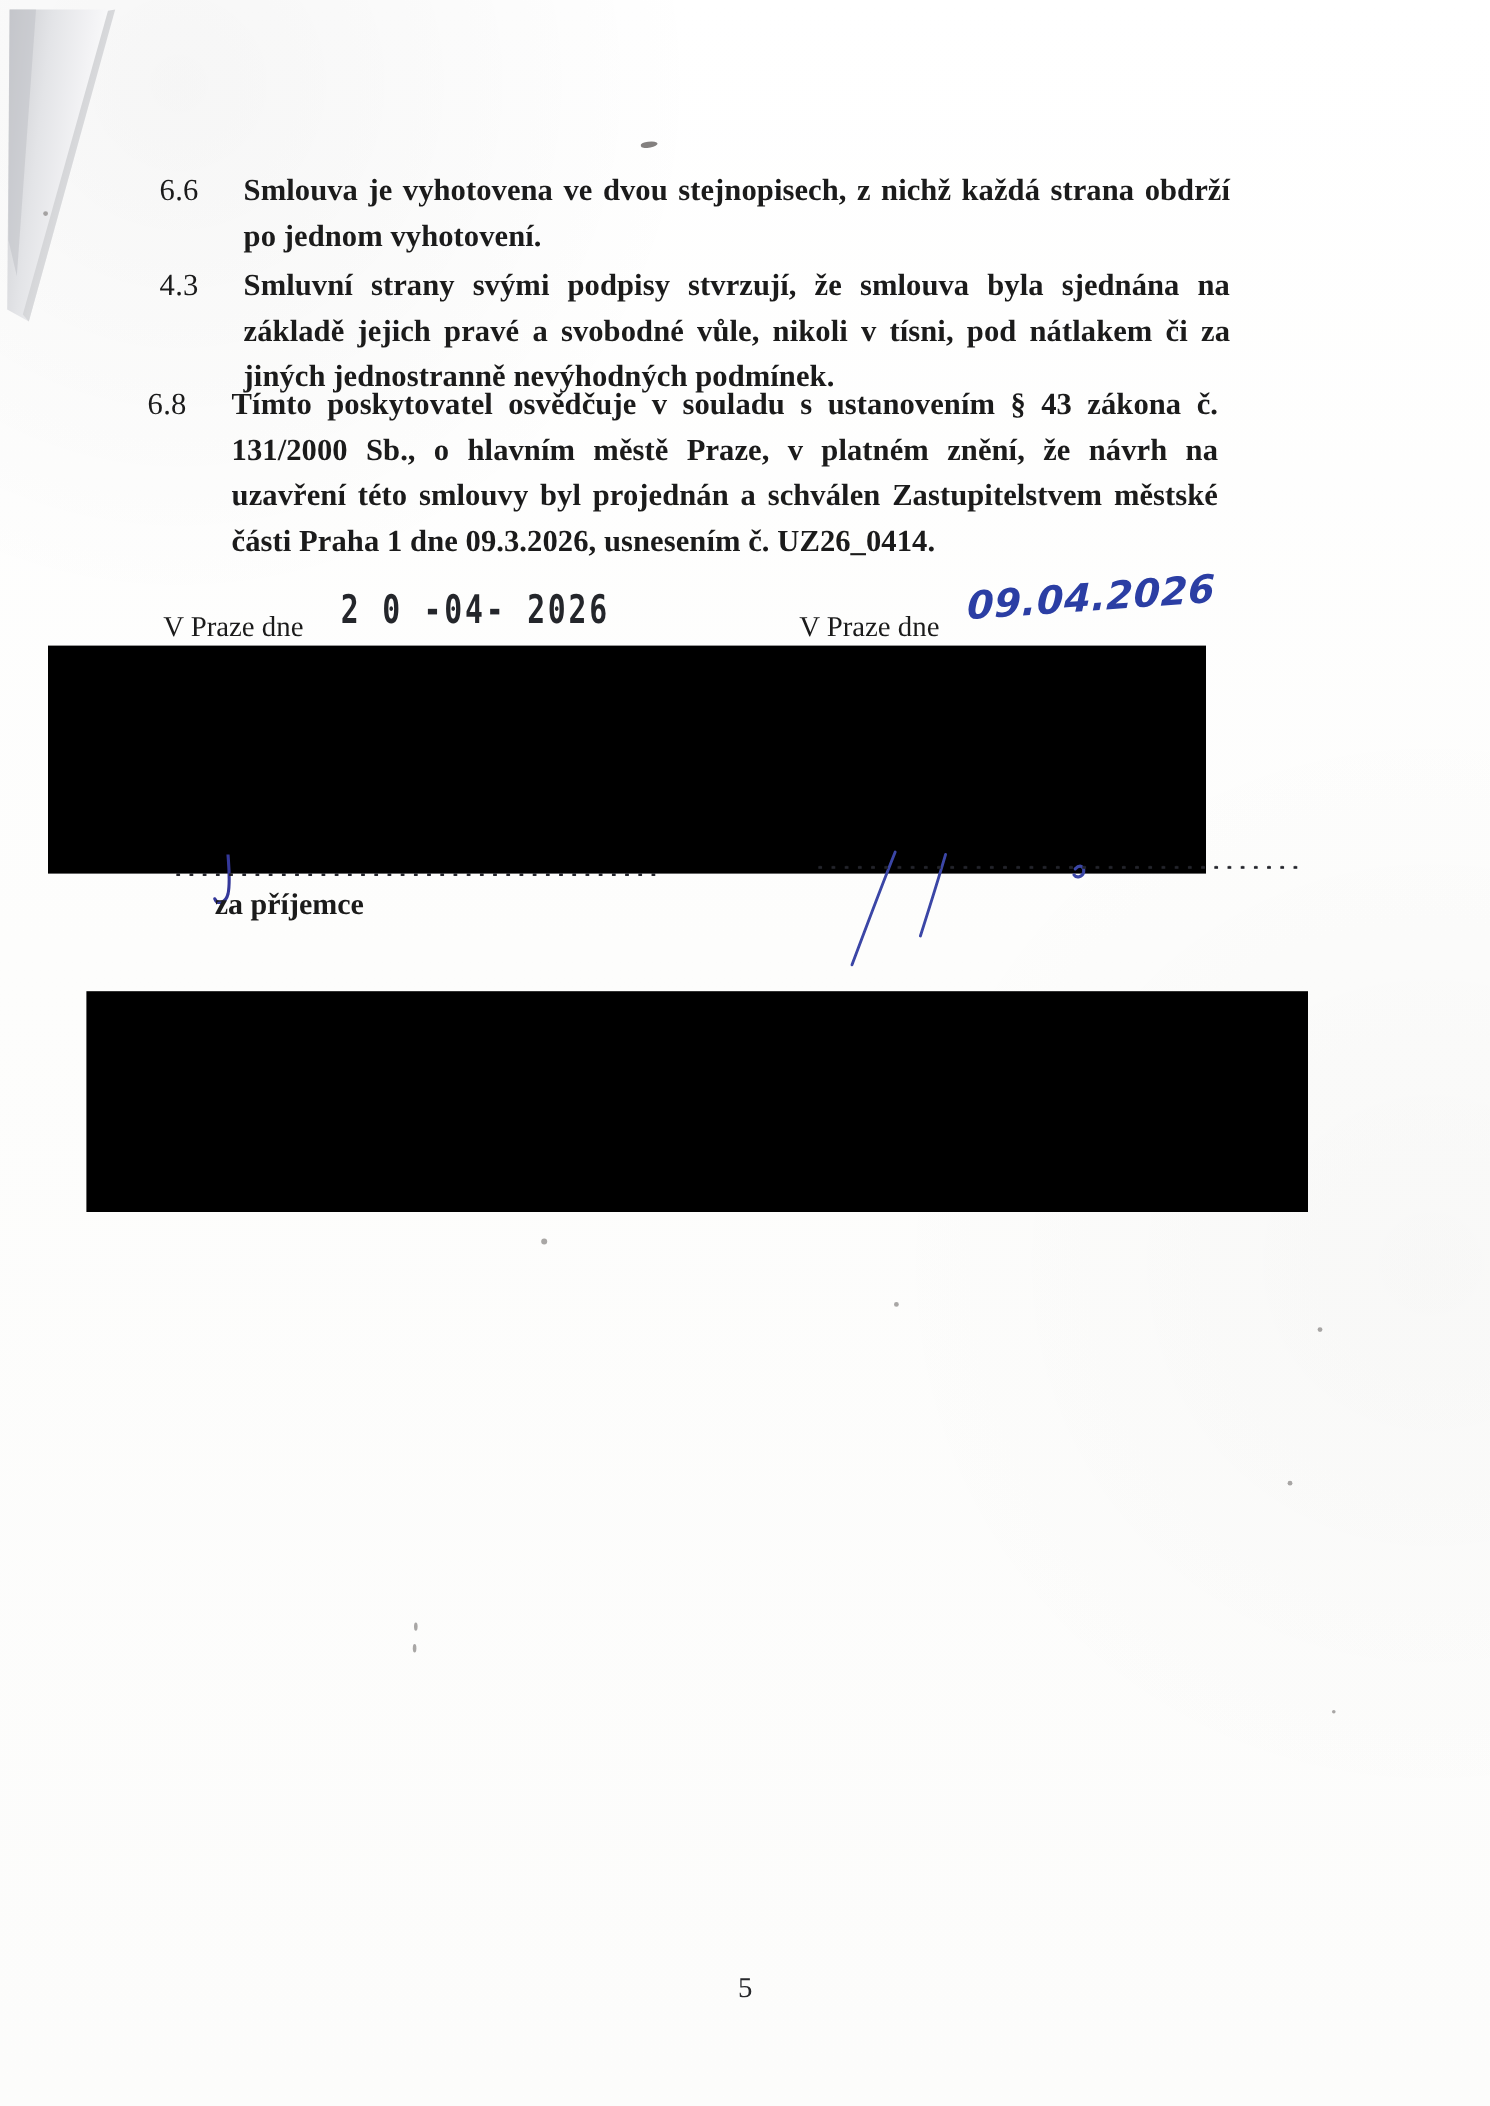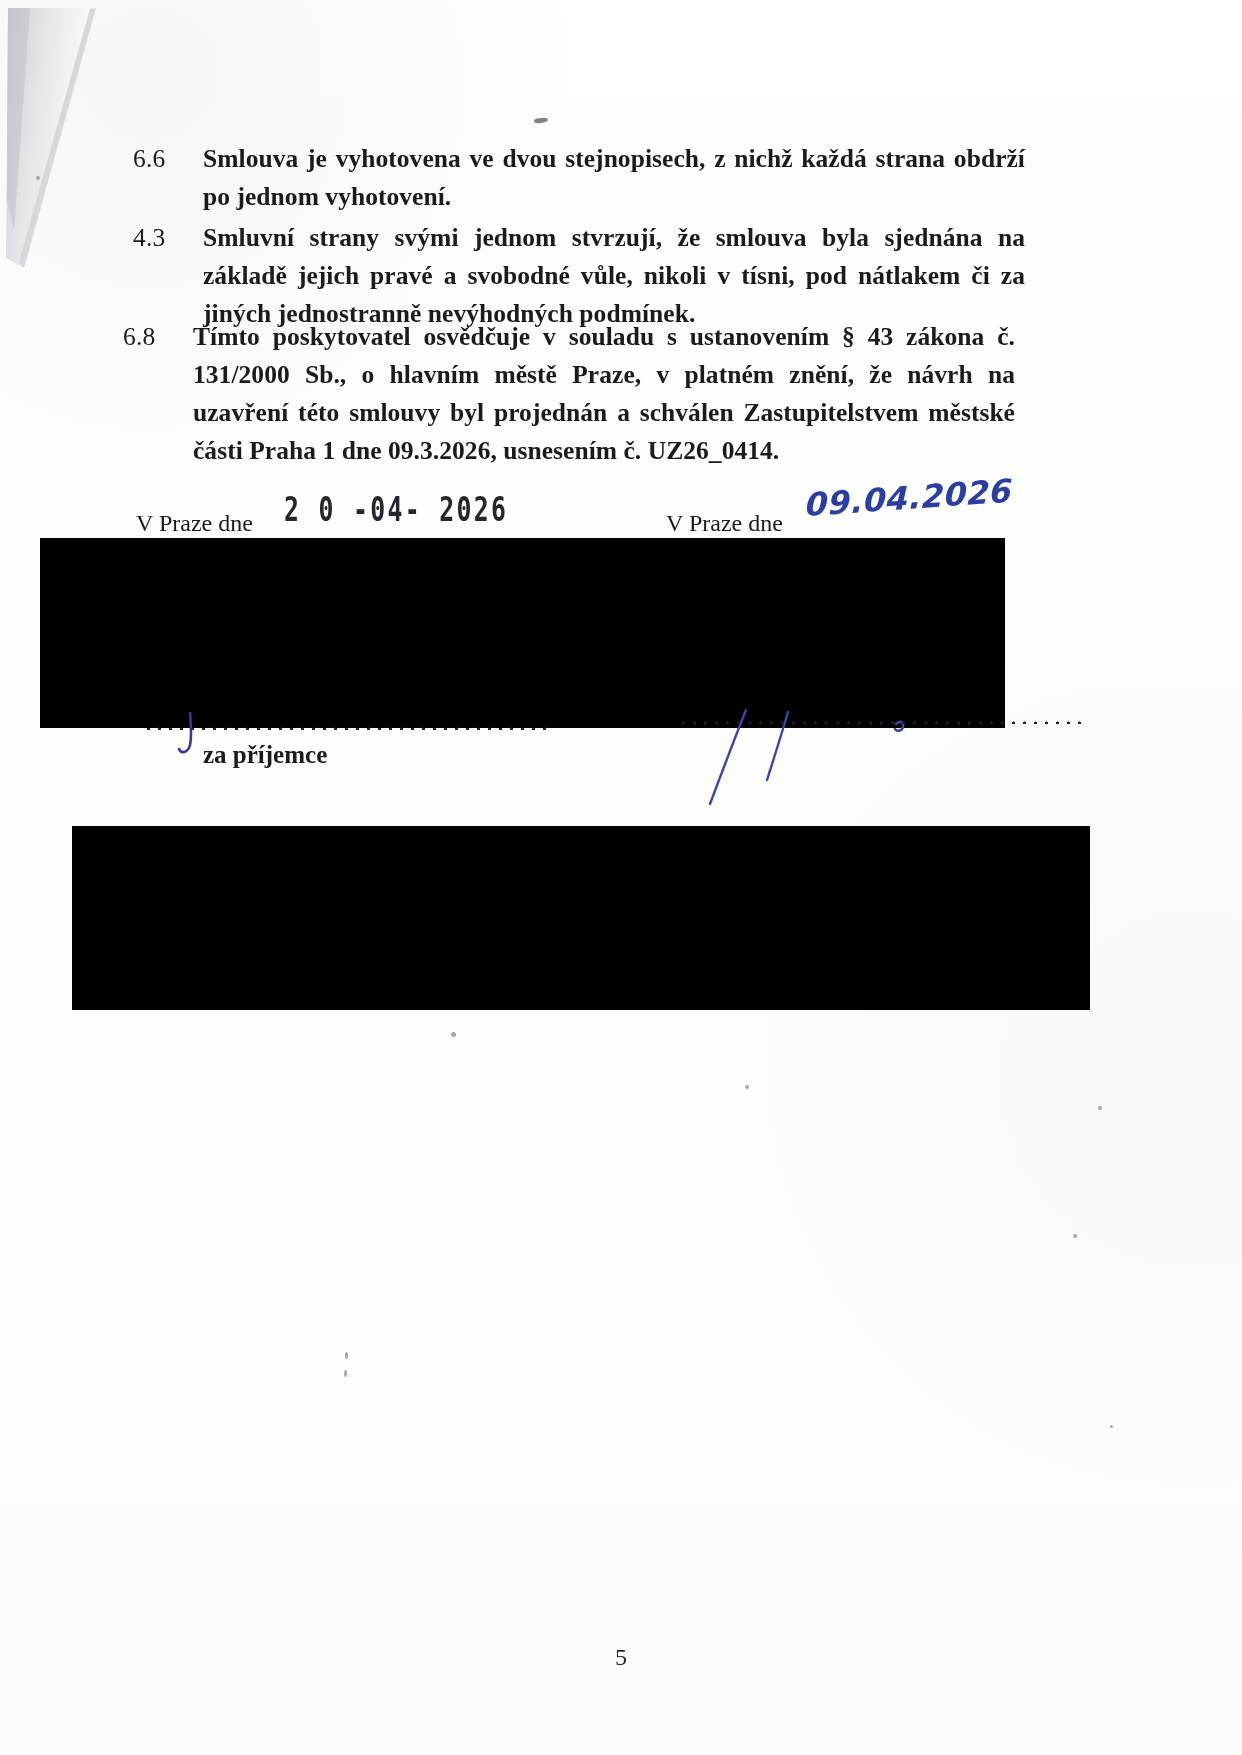--- a/index.html
+++ b/index.html
@@ -157,21 +157,21 @@
     background-repeat: repeat-x;
     background-position: 0 1px;
   }
   .sig-caption {
     margin-top: 11px;
     font-size: 25px;
     font-weight: bold;
     line-height: 28px;
     white-space: nowrap;
   }
-  #cap-left  { margin-left: 60px; }
+  #cap-left  { margin-left: 36px; }
   #cap-right { margin-left: 32px; }
 
   
   .ink { position: absolute; pointer-events: none; }
   #ink-left  { left: 150px; top: 712px; }
   #ink-right { left: 660px; top: 706px; }
 
   
   .dust {
     position: absolute;
@@ -220,21 +220,21 @@
 
   <div class="clauses">
 
     <div class="clause" id="clause-66">
       <div class="clause-num">6.6</div>
       <div class="clause-body last-line-left">Smlouva je vyhotovena ve dvou stejnopisech, z nichž každá strana obdrží po jednom vyhotovení.</div>
     </div>
 
     <div class="clause" id="clause-67">
       <div class="clause-num">4.3</div>
-      <div class="clause-body last-line-left">Smluvní strany svými jednom stvrzují, že smlouva byla sjednána na základě jejich pravé a svobodné vůle, nikoli v tísni, pod nátlakem či za jiných jednostranně nevýhodných podmínek.</div>
+      <div class="clause-body last-line-left">Smluvní strany svými podpisy stvrzují, že smlouva byla sjednána na základě jejich pravé a svobodné vůle, nikoli v tísni, pod nátlakem či za jiných jednostranně nevýhodných podmínek.</div>
     </div>
 
     <div class="clause" id="clause-68">
       <div class="clause-num">6.8</div>
       <div class="clause-body">Tímto poskytovatel osvědčuje v souladu s ustanovením § 43 zákona č. 131/2000 Sb., o hlavním městě Praze, v platném znění, že návrh na uzavření této smlouvy byl projednán a schválen Zastupitelstvem městské části Praha 1 dne 09.3.2026, usnesením č. UZ26_0414.</div>
     </div>
 
   </div>
 
   <div class="sign-row">

